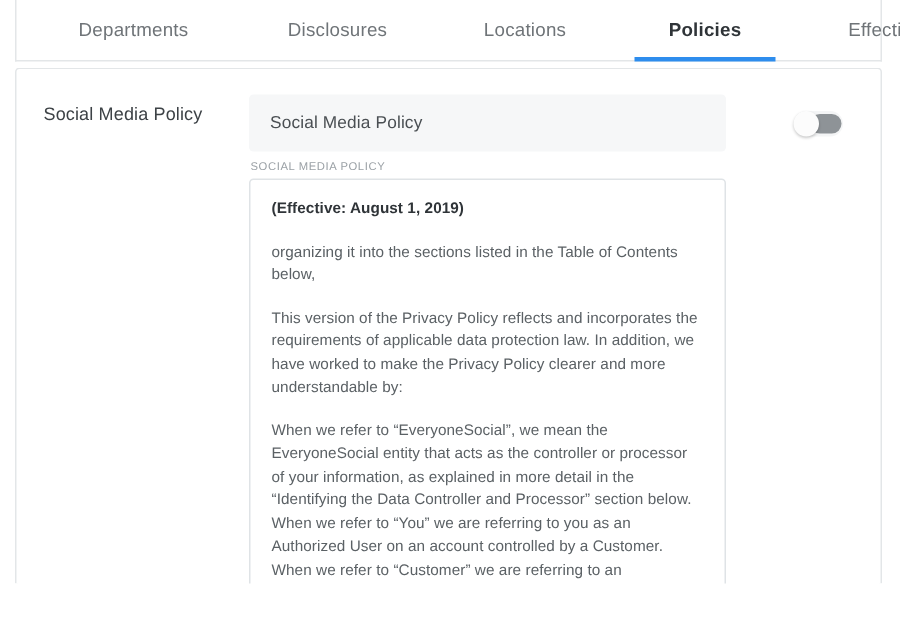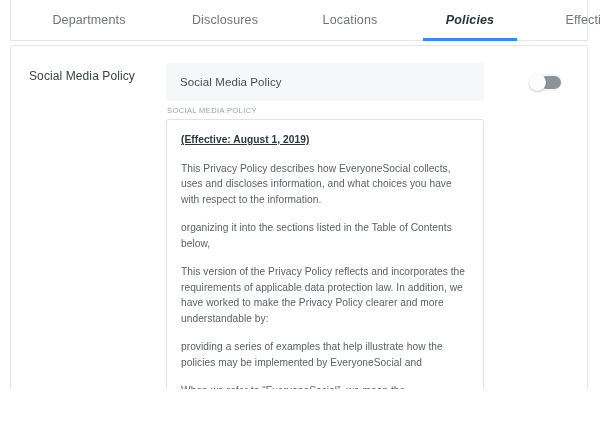--- a/index.html
+++ b/index.html
@@ -47,21 +47,20 @@
     font-size: 12.5px;
     color: #6f7478;
     letter-spacing: 0.15px;
     cursor: pointer;
     white-space: nowrap;
   }
   .tab .tab-label { padding-bottom: 2px; }
   .tab.active {
     color: #2f3438;
     font-weight: bold;
-    font-style: italic;
   }
   .tab.active .underline {
     position: absolute;
     left: 0;
     right: 0;
     bottom: 0;
     height: 3px;
     background: #2e8ded;
   }
   
@@ -135,21 +134,20 @@
   .doc-box p {
     margin: 0 0 13px 0;
     font-size: 10.2px;
     line-height: 15.5px;
     color: #5b6165;
     letter-spacing: 0.05px;
   }
   .doc-box p.strong {
     color: #2f3438;
     font-weight: bold;
-    text-decoration: underline;
   }
 
   
   .toggle {
     position: absolute;
     left: 518px;
     top: 28px;
     width: 33px;
     height: 17px;
     border-radius: 9px;
@@ -207,24 +205,22 @@
   <div class="field-col">
 
     <div class="text-input">
       <span>Social Media Policy</span>
     </div>
 
     <div class="caption">SOCIAL MEDIA POLICY</div>
 
     <div class="doc-box">
       <p class="strong">(Effective: August 1, 2019)</p>
-      <p>This Privacy Policy describes how EveryoneSocial collects, uses and discloses information, and what choices you have with respect to the information.</p>
       <p>organizing it into the sections listed in the Table of Contents below,</p>
       <p>This version of the Privacy Policy reflects and incorporates the requirements of applicable data protection law. In addition, we have worked to make the Privacy Policy clearer and more understandable by:</p>
-      <p>providing a series of examples that help illustrate how the policies may be implemented by EveryoneSocial and</p>
       <p>When we refer to “EveryoneSocial”, we mean the EveryoneSocial entity that acts as the controller or processor of your information, as explained in more detail in the “Identifying the Data Controller and Processor” section below. When we refer to “You” we are referring to you as an Authorized User on an account controlled by a Customer. When we refer to “Customer” we are referring to an organization or entity that has a Customer Agreement with EveryoneSocial.</p>
 
     </div>
   </div>
 
   <div class="toggle">
     <span class="track"></span>
     <span class="knob"></span>
   </div>
 

